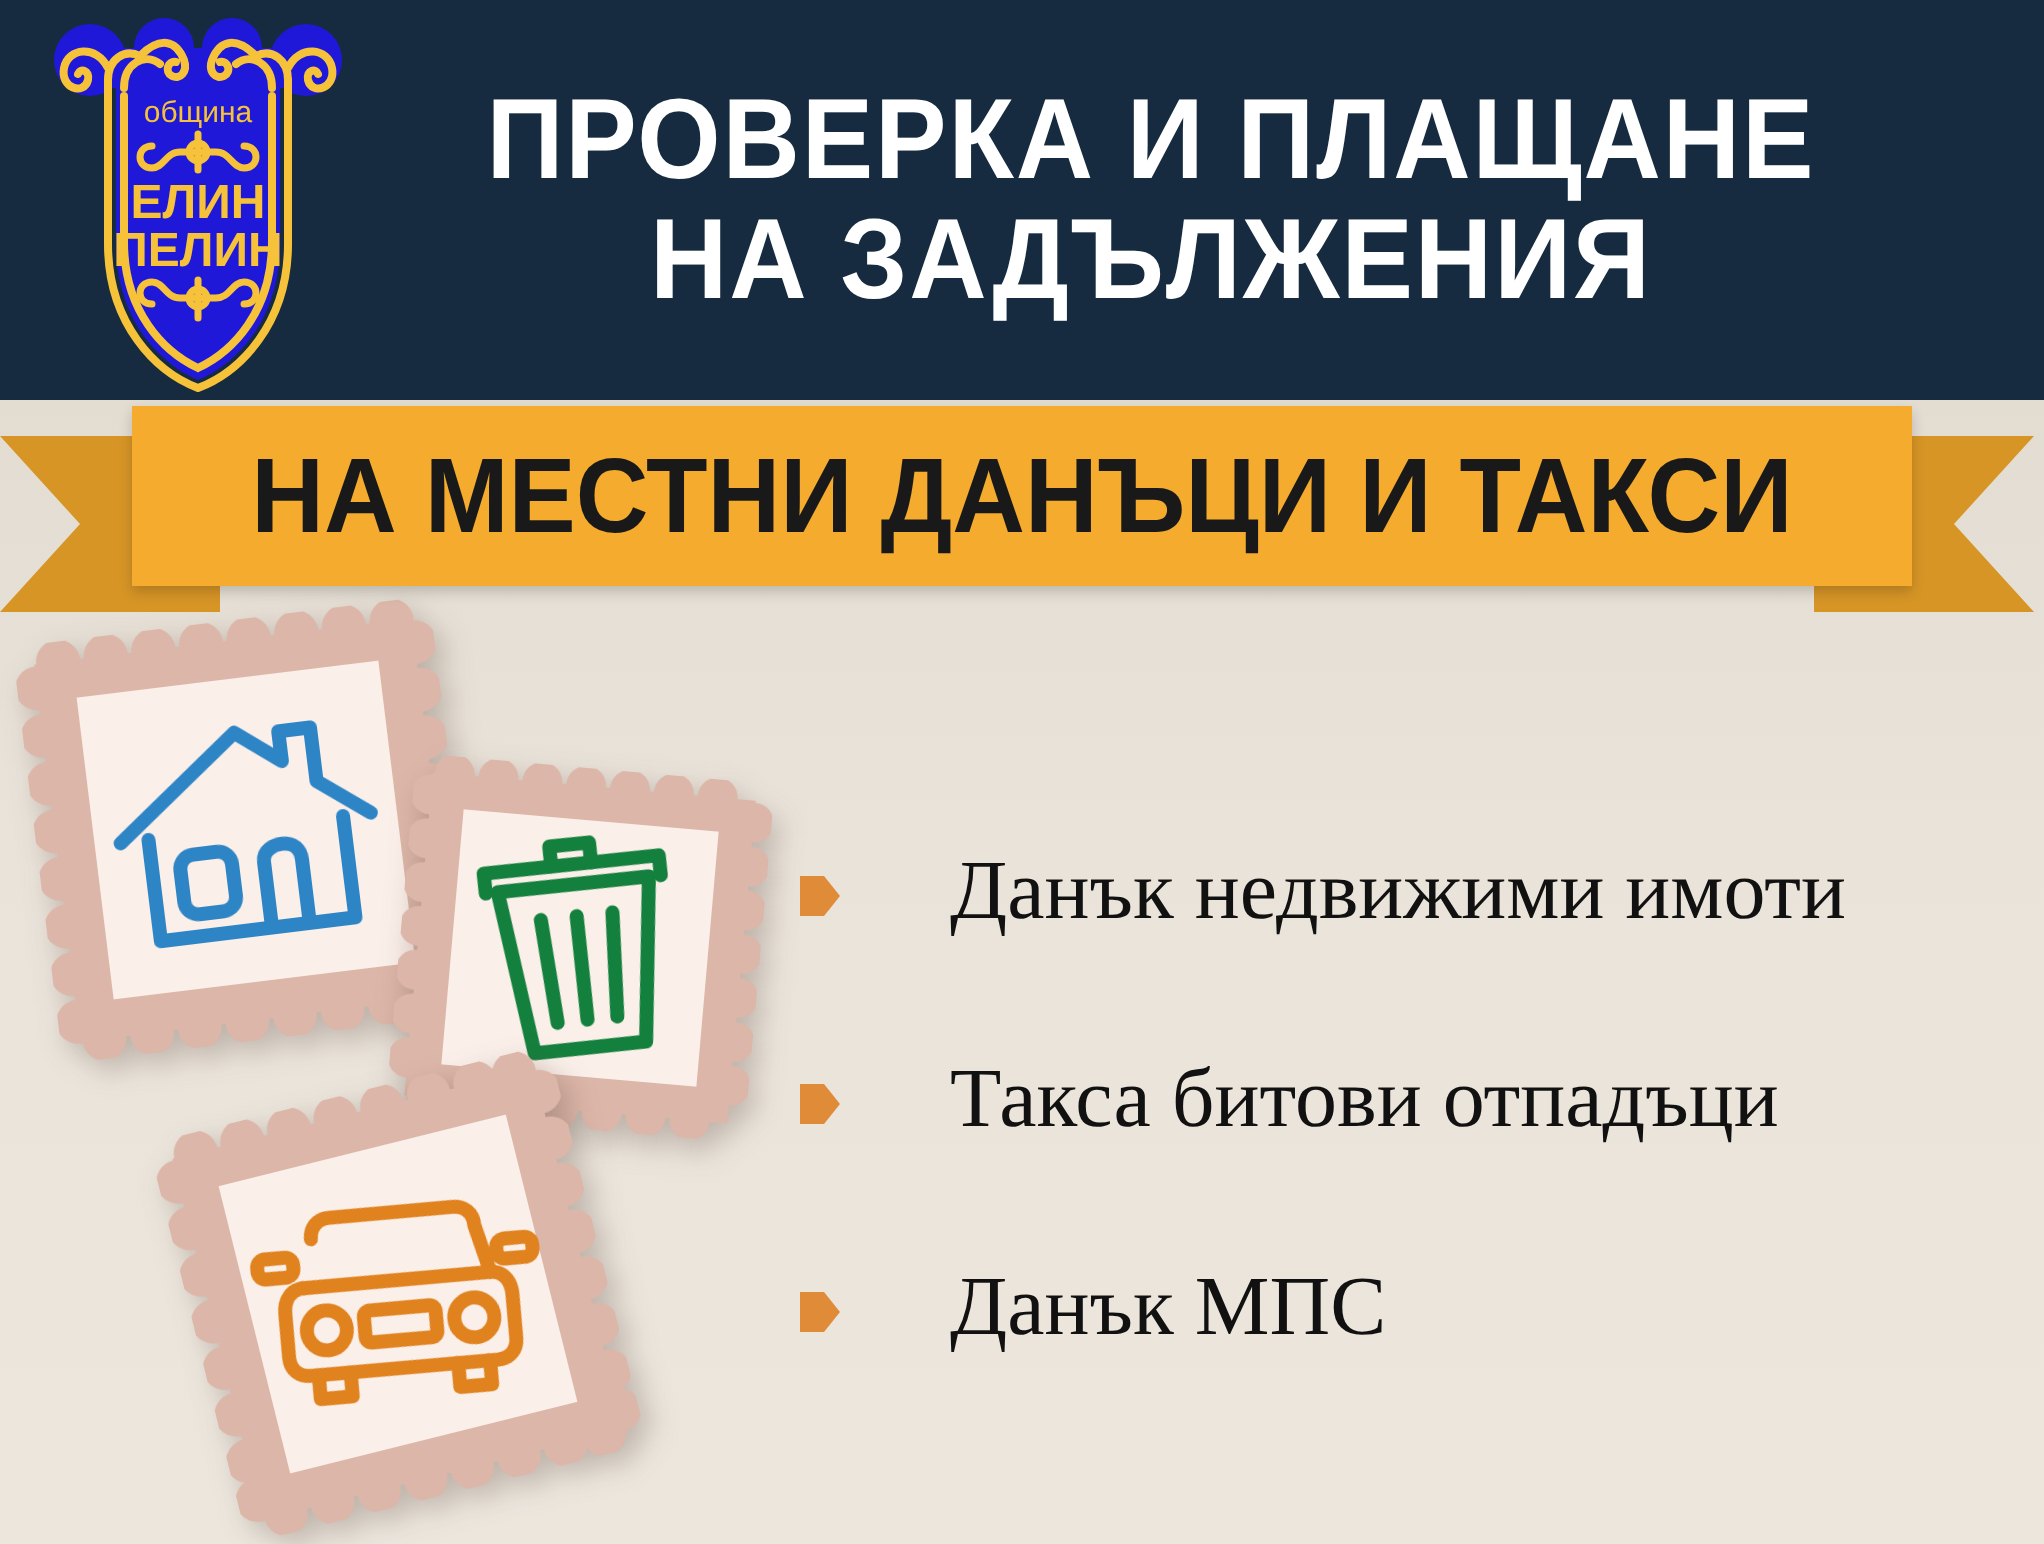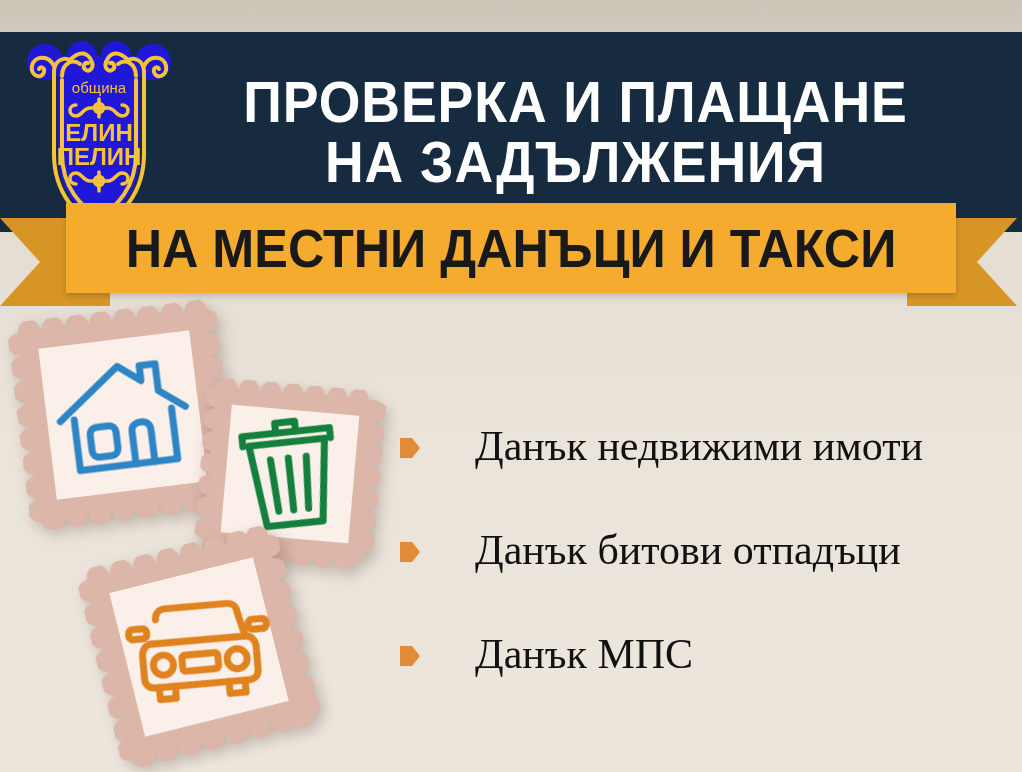--- a/index.html
+++ b/index.html
@@ -9,21 +9,21 @@
     background:#ffffff;
   }
   .poster{
     position:relative;width:1022px;height:772px;overflow:hidden;
     background:linear-gradient(180deg,#cdc5b8 0%,#e2dbd0 22%,#eae3da 55%,#ece6dd 100%);
   }
 
   
   .header{
     position:absolute;left:0;top:0;width:1022px;height:200px;
-    background:#172b40;z-index:5;margin-top:32px;
+    background:#172b40;z-index:5;
   }
   .title-wrap{
     position:absolute;left:168px;top:18px;width:815px;height:165px;
     display:flex;flex-direction:column;align-items:center;justify-content:center;
   }
   .title-line{
     color:#ffffff;font-weight:bold;
     font-family:"Liberation Sans",sans-serif;
     font-size:57px;line-height:1.04;letter-spacing:1px;
     transform:scaleX(0.94);transform-origin:center;
@@ -305,21 +305,21 @@
       </span>
       <span class="bullet-label">Данък недвижими имоти</span>
     </div>
 
     <div class="bullet-row">
       <span class="bullet-mark">
         <svg width="20" height="24" viewBox="0 0 20 24" xmlns="http://www.w3.org/2000/svg">
           <path d="M0 2 L12 2 L20 12 L12 22 L0 22 Z" fill="#e08b37"></path>
         </svg>
       </span>
-      <span class="bullet-label">Данък битови отпадъци</span>
+      <span class="bullet-label">Такса битови отпадъци</span>
     </div>
 
     <div class="bullet-row">
       <span class="bullet-mark">
         <svg width="20" height="24" viewBox="0 0 20 24" xmlns="http://www.w3.org/2000/svg">
           <path d="M0 2 L12 2 L20 12 L12 22 L0 22 Z" fill="#e08b37"></path>
         </svg>
       </span>
       <span class="bullet-label">Данък МПС</span>
     </div>

